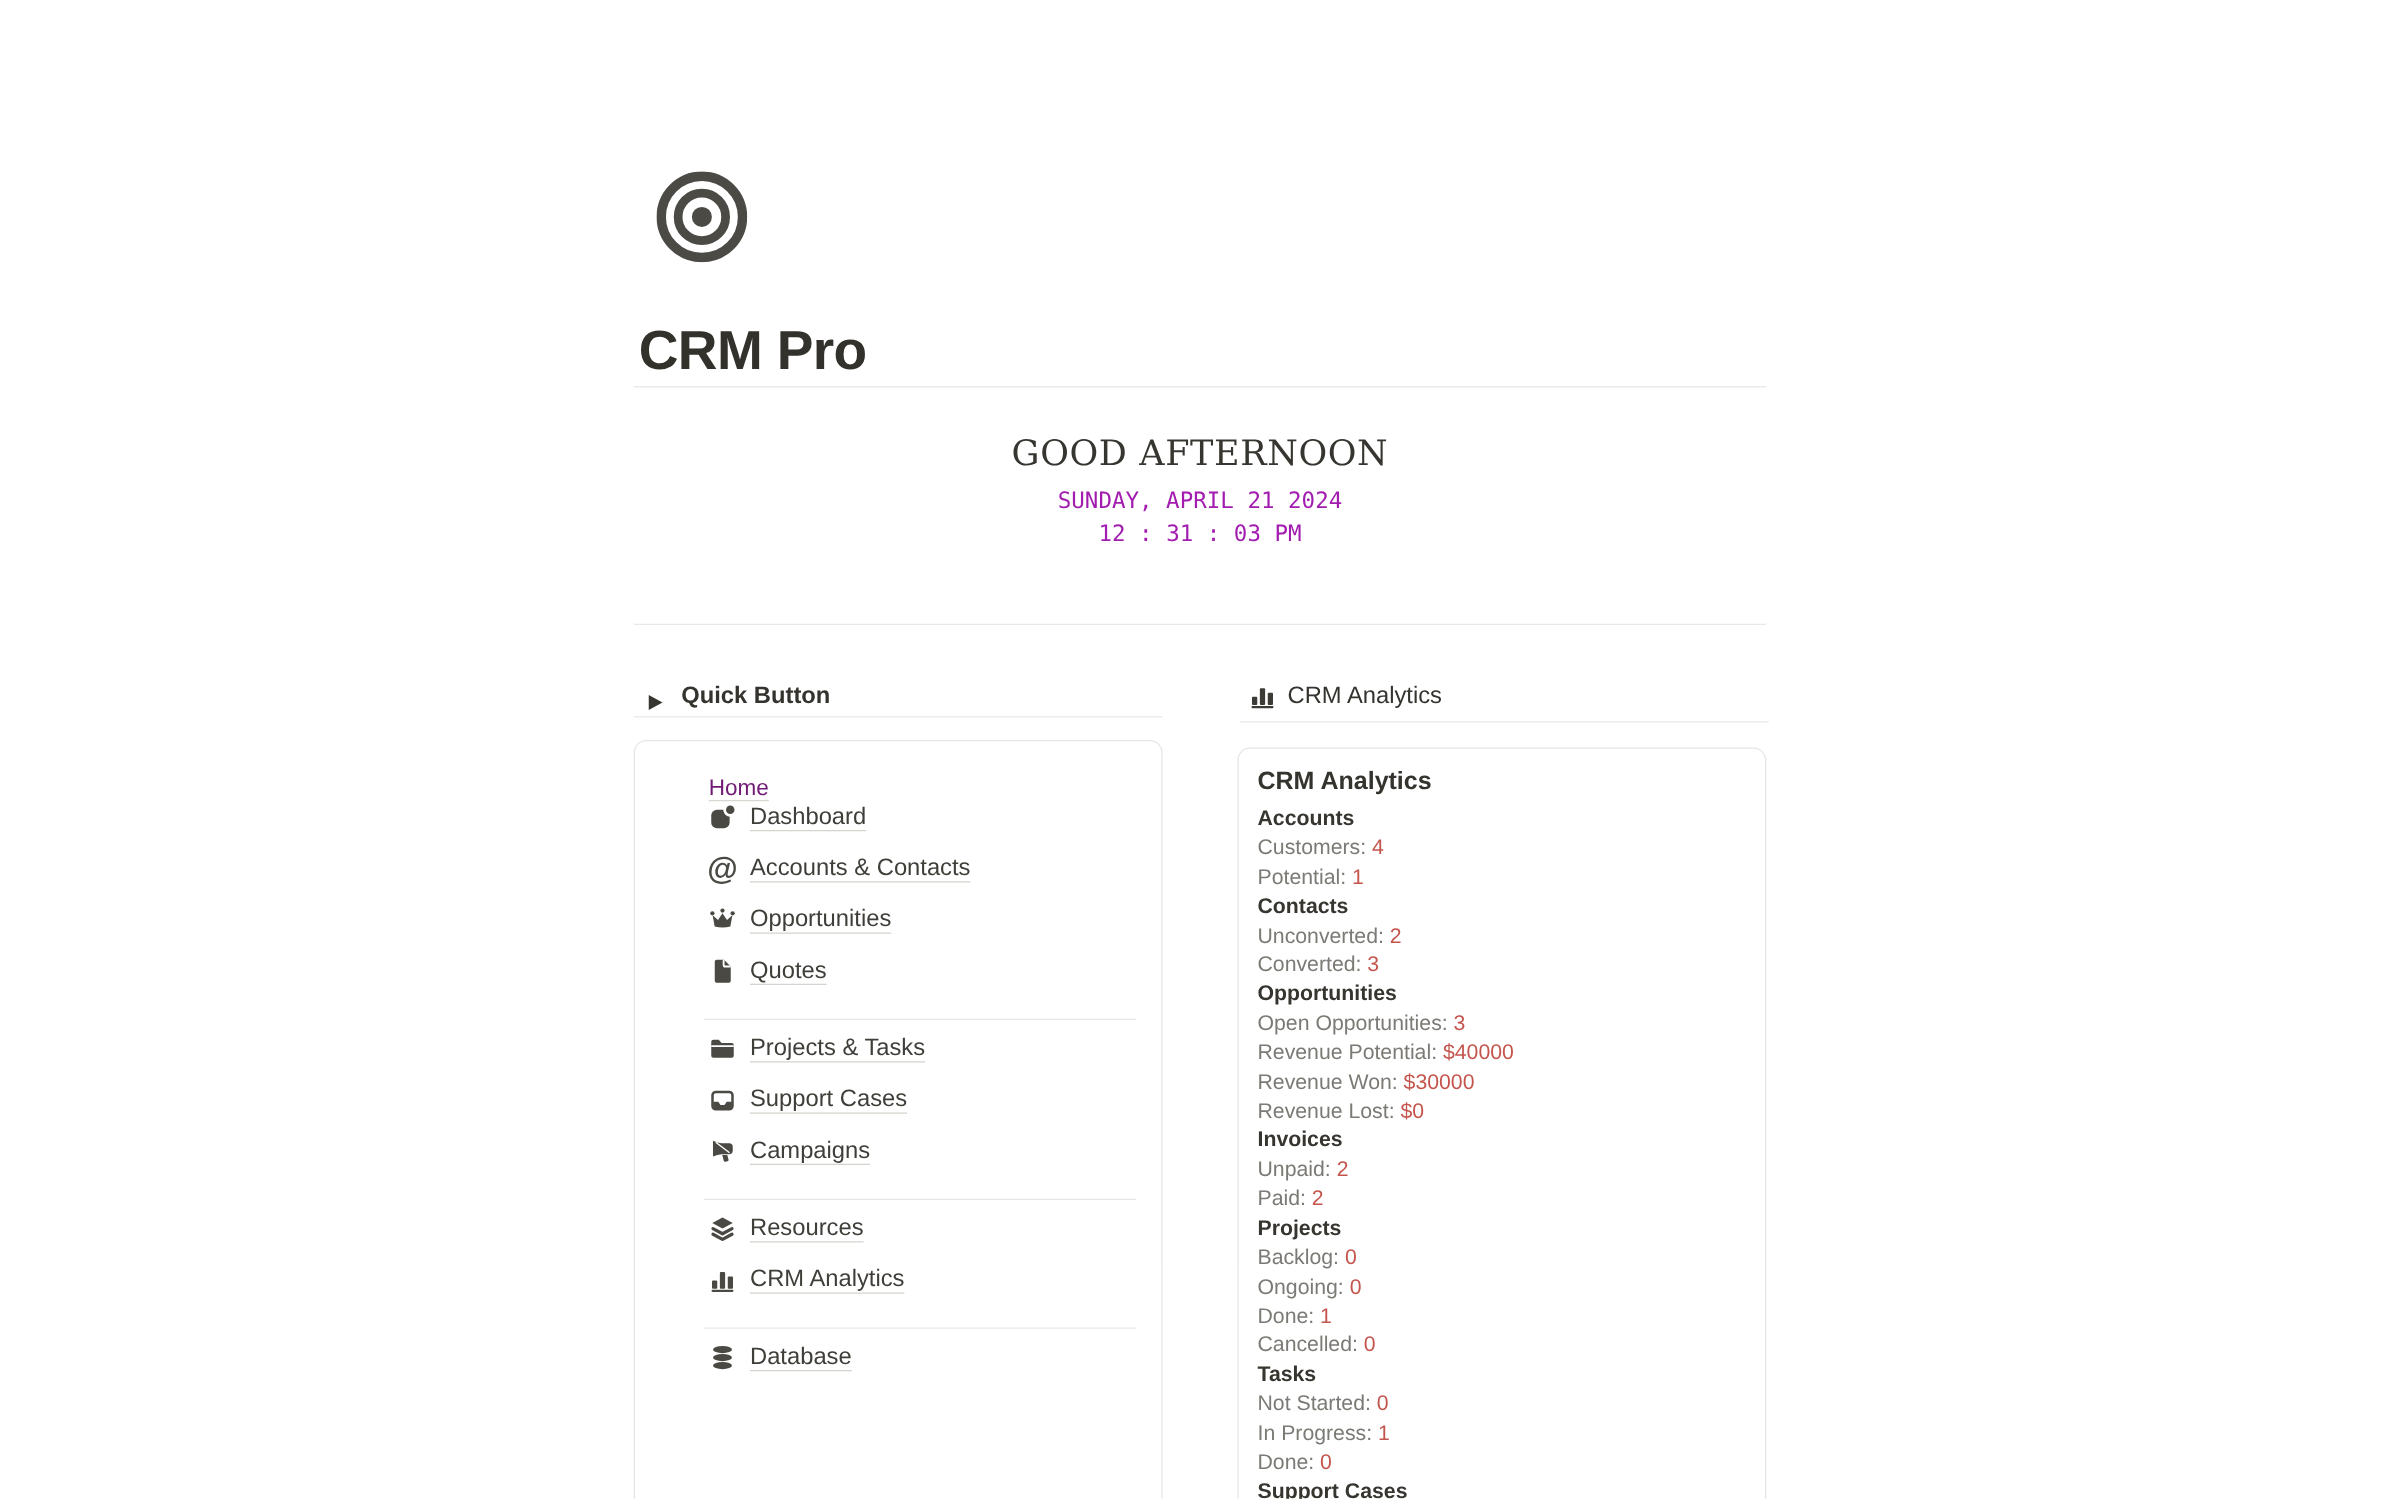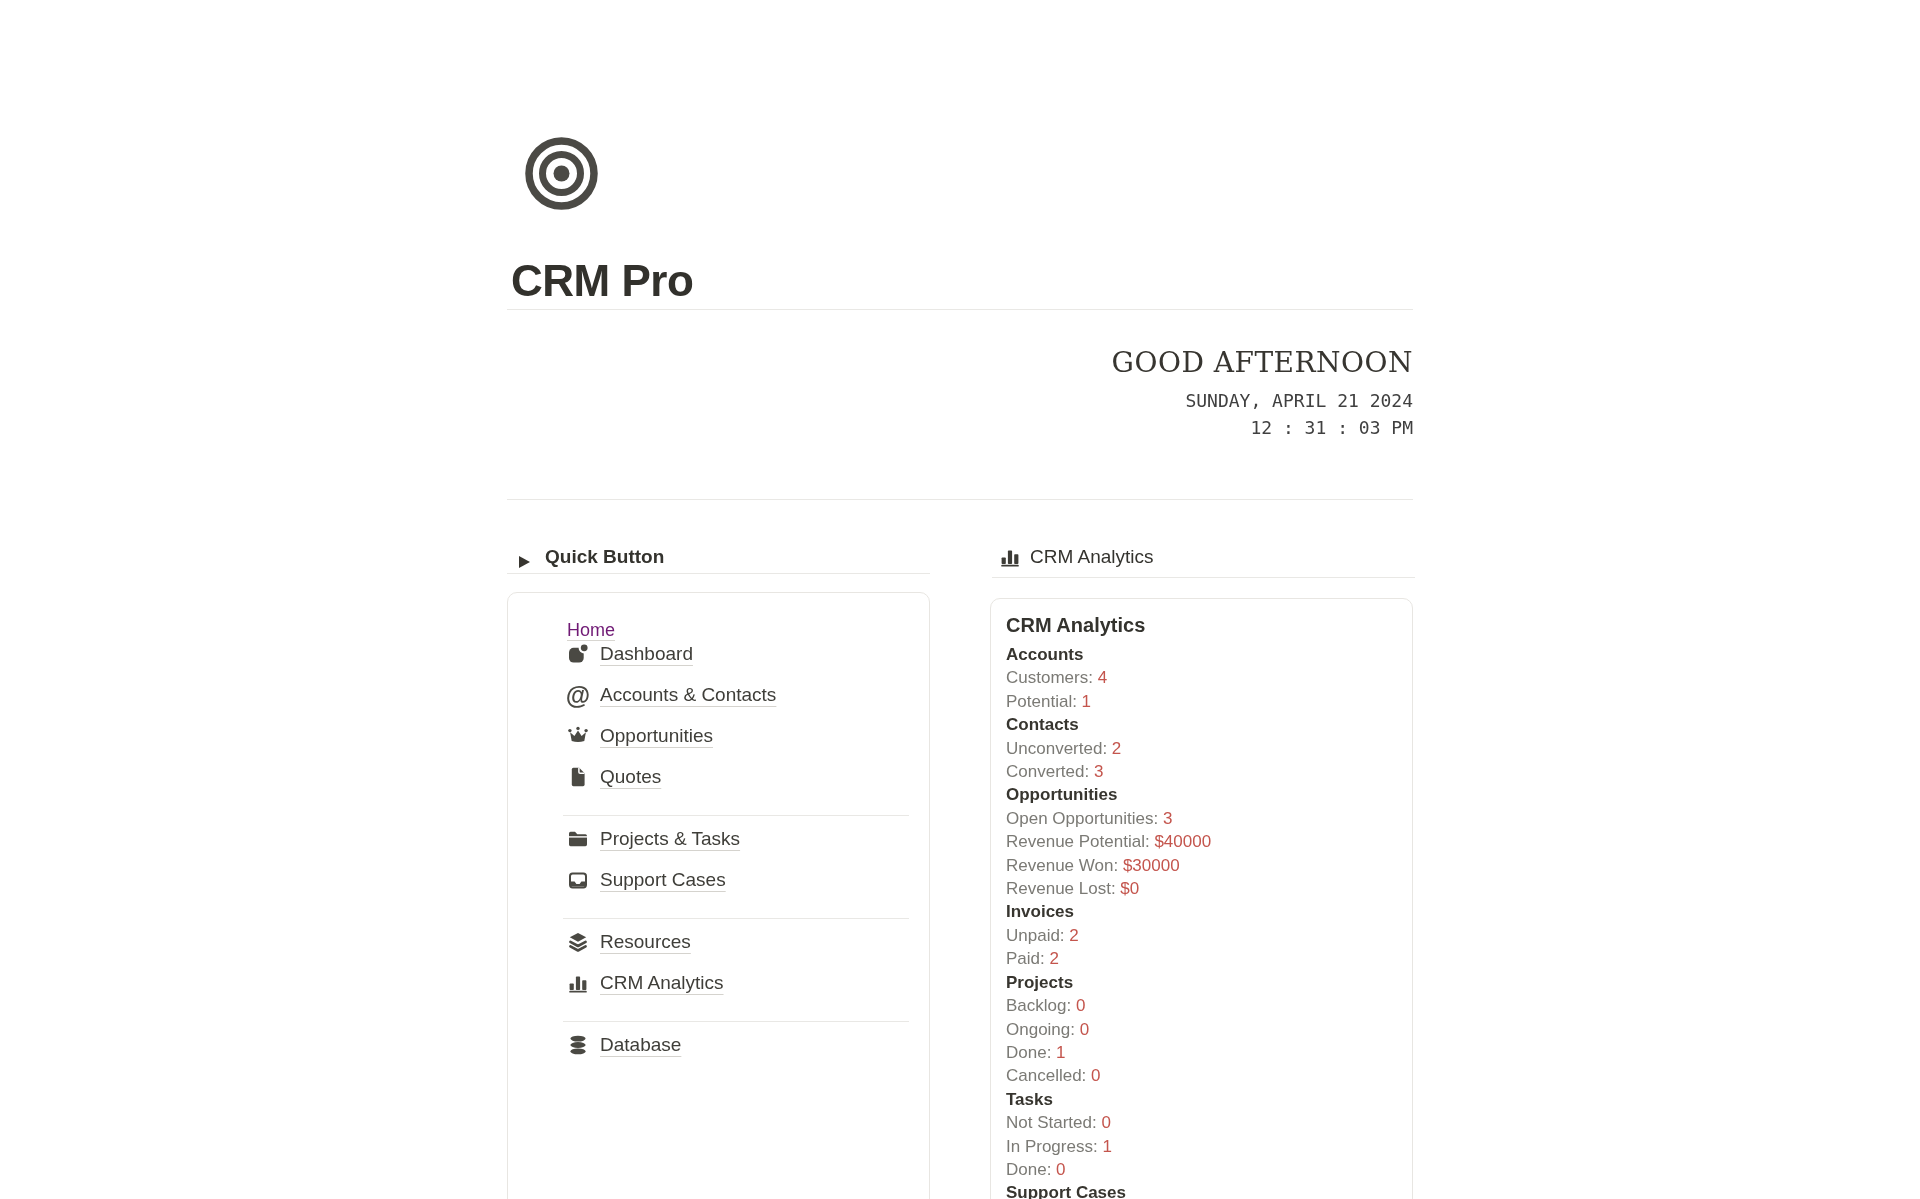--- a/index.html
+++ b/index.html
@@ -13,28 +13,28 @@
   
   #logo { left:525px; top:137px; width:73px; height:73px; cursor:pointer; }
   #page-title {
     left:511px; top:256px; font-size:44px; font-weight:700;
     letter-spacing:-0.5px; color:#32312c;
   }
   .divider-full { left:507px; width:906px; height:1px; background:#e9e8e5; }
   #divider-top { top:309px; }
   #divider-mid { top:499px; }
 
-  #greeting { left:507px; top:346px; width:906px; text-align:right; }
+  #greeting { left:507px; top:346px; width:906px; text-align:center; }
   .greet-title {
     font-family:"DejaVu Serif", serif; font-size:28px; line-height:34px;
     color:#373530; letter-spacing:0.5px;
   }
   .greet-date, .greet-time {
     font-family:"DejaVu Sans Mono", monospace; font-size:18px;
-    line-height:27px; color:#404040;
+    line-height:27px; color:#a21caf;
   }
   .greet-date { margin-top:7px; }
 
   
   .toggle-row { display:flex; align-items:flex-end; cursor:pointer; }
   #quick-toggle { left:519px; top:536px; width:411px; height:32px; gap:15px; }
   #quick-toggle .tri {
     width:0; height:0; border-left:11px solid #37352f;
     border-top:6.5px solid transparent; border-bottom:6.5px solid transparent;
   }
@@ -184,20 +184,30 @@
         <span class="menu-label">Projects &amp; Tasks</span>
       </div>
       <div class="menu-row">
         <span class="menu-icon">
           <svg viewBox="0 0 22 22">
             <rect x="3" y="4.6" width="16" height="13.8" rx="2.6" fill="none" stroke="currentColor" stroke-width="2"></rect>
             <path d="M3.6 12.4 H7.6 L9.4 14.9 H12.6 L14.4 12.4 H18.4 V15.6 Q18.4 17.6 16.4 17.6 H5.6 Q3.6 17.6 3.6 15.6 Z" fill="currentColor"></path>
           </svg>
         </span>
         <span class="menu-label">Support Cases</span>
+      </div>
+      <div class="menu-row">
+        <span class="menu-icon">
+          <svg viewBox="0 0 22 22">
+            <path d="M3.4 2.6 V15.2 Q7 13.5 10.2 13.3 H16.2 Q19.2 13.3 19.2 10.3 V7.5 Q19.2 4.5 16.2 4.5 H10.2 Q7 4.3 3.4 2.6 Z" fill="currentColor"></path>
+            <path d="M5.6 3.8 L16.6 12.2" stroke="#fff" stroke-width="1.2"></path>
+            <path d="M10.8 14 L12 18.6 Q12.3 19.7 13.4 19.4 L15 19 Q16.1 18.7 15.8 17.6 L14.8 13.9 Z" fill="currentColor"></path>
+          </svg>
+        </span>
+        <span class="menu-label">Campaigns</span>
       </div>
       <div class="menu-divider"></div>
       <div class="menu-row">
         <span class="menu-icon">
           <svg viewBox="0 0 22 22">
             <path d="M11 1.9 L19.2 6.3 L11 10.7 L2.8 6.3 Z" fill="currentColor"></path>
             <path d="M3.4 10.9 L11 15 L18.6 10.9" fill="none" stroke="currentColor" stroke-width="2.6" stroke-linecap="round" stroke-linejoin="round"></path>
             <path d="M3.4 15.4 L11 19.5 L18.6 15.4" fill="none" stroke="currentColor" stroke-width="2.6" stroke-linecap="round" stroke-linejoin="round"></path>
           </svg>
         </span>

